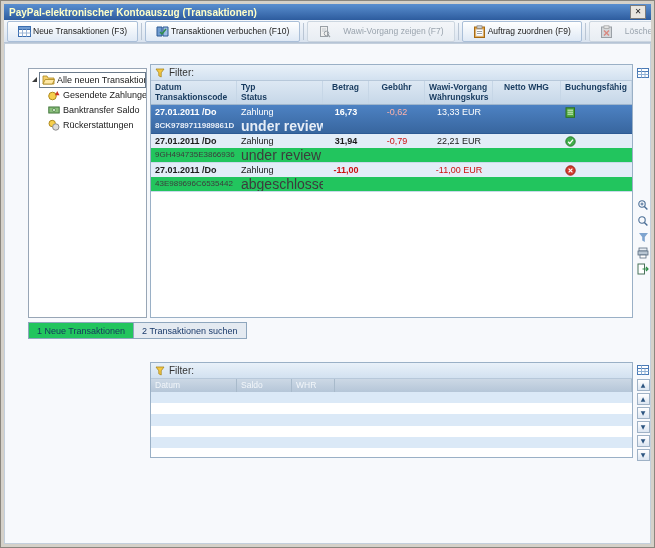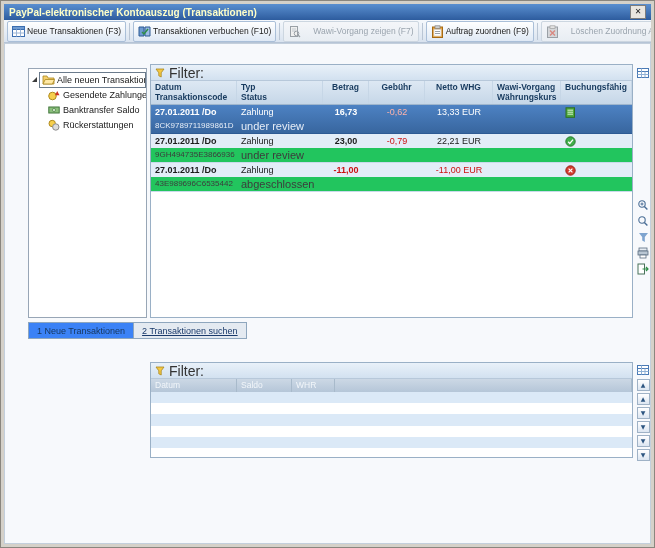--- a/index.html
+++ b/index.html
@@ -11,21 +11,21 @@
     background:linear-gradient(#5a8fd0,#2d5c9e);display:flex;align-items:center;
     padding:8px 5px;box-sizing:border-box;}
   .title{color:#ffffc8;font-size:10px;font-weight:bold;white-space:nowrap;}
   .close-btn{margin-left:auto;width:14px;height:12px;background:#e9e6e0;border:1px solid #7d7d7d;
     font-size:8px;line-height:11px;text-align:center;color:#222;cursor:default;}
 
   
   .toolbar{position:absolute;left:4px;top:20px;right:4px;height:23px;
     background:linear-gradient(#f5f8fc,#d9e3ef);border-bottom:1px solid #b6c4d6;
     display:flex;align-items:center;padding:0 3px;box-sizing:border-box;gap:2px;overflow:hidden;}
-  .tbtn{display:flex;align-items:center;gap:2px;height:19px;padding:0 4px;
+  .tbtn{display:flex;align-items:center;gap:2px;height:19px;padding:0 10px;
     border:1px solid #aabfd8;border-radius:2px;background:linear-gradient(#ffffff,#dfe9f5);
     font-size:8.5px;color:#1a1a1a;white-space:nowrap;}
   .tbtn.disabled{color:#9aa4ae;border-color:#ccd6e0;background:linear-gradient(#f4f6f9,#e8edf3);gap:12px;}
   .tsep{width:1px;height:17px;background:#b9c5d4;margin:0 1px;flex:none;}
   .ticon{display:flex;align-items:center;flex:none;}
 
   
   .content-bg{position:absolute;left:4px;top:43px;right:4px;bottom:4px;
     background:#f7f9fc;border:1px solid #c3cfdc;box-sizing:border-box;}
 
@@ -35,50 +35,50 @@
   .tree-root{display:flex;align-items:center;gap:2px;padding-left:3px;height:15px;}
   .expander{width:0;height:0;border-left:5px solid transparent;border-bottom:5px solid #3c3c3c;flex:none;}
   .root-box{display:flex;align-items:center;gap:2px;border:1px solid #6b7b8c;height:14px;padding:0 2px;
     white-space:nowrap;overflow:hidden;}
   .tree-item{display:flex;align-items:center;gap:3px;padding-left:19px;height:15px;white-space:nowrap;}
 
   
   .tx-panel{position:absolute;left:150px;top:64px;width:483px;height:254px;background:#fff;
     border:1px solid #9ab0c6;box-sizing:border-box;overflow:hidden;}
   .filter-row{height:15px;background:linear-gradient(#e9f1f9,#d2e1f0);border-bottom:1px solid #b7c8da;
-    display:flex;align-items:center;gap:4px;padding:0 4px;font-size:14px;color:#333;}
+    display:flex;align-items:center;gap:4px;padding:0 4px;font-size:10px;color:#333;}
   .gridcols{display:grid;grid-template-columns:86px 86px 46px 56px 68px 68px auto;}
   .tx-header{height:23px;background:linear-gradient(#dde8f3,#c6d7e8);border-bottom:1px solid #9fb6cd;
     font-size:8.5px;font-weight:bold;color:#173a5e;}
   .hcell{padding:1px 4px;border-right:1px solid #c6d6e6;overflow:hidden;white-space:nowrap;}
   .hcell .h1,.hcell .h2{line-height:10px;}
   .num{text-align:center;}
   .tx-row{border-bottom:1px solid #c9daeb;}
   .tx-line{height:14px;line-height:14px;font-size:9px;color:#1a1a1a;}
   .tx-line .cell{padding:0 4px;white-space:nowrap;overflow:hidden;}
   .l1{background:#e3edf8;}
   .l2{background:#22c55e;}
   .datum{font-weight:bold;}
   .betrag{font-weight:bold;}
   .neg{color:#cc1111;}
   .code{font-size:8px;color:#3c3c3c;}
-  .status{font-size:11px;color:#3c3c3c;}
+  .status{font-size:14px;color:#3c3c3c;}
   .icon-cell{padding-left:6px;display:flex;align-items:center;}
   .tx-row.sel{background:linear-gradient(#4d82c3,#38669f);border-bottom:1px solid #2d5a94;}
   .tx-row.sel .l1,.tx-row.sel .l2{background:transparent;}
   .tx-row.sel .cell{color:#fff;}
-  .tx-row.sel .code,.tx-row.sel .status{color:#e6edf7;}
+  .tx-row.sel .code,.tx-row.sel .status{color:#e6edf7;font-weight:bold;}
   .tx-row.sel .neg{color:#ffb3aa;}
 
   
   .tabs{position:absolute;left:28px;top:322px;height:17px;display:flex;font-size:9px;}
   .tab{display:flex;align-items:center;padding:0 8px;border:1px solid #8ea6bd;background:#edf1f6;color:#16365c;}
-  .tab.active{background:#3b82f6;z-index:2;}
+  .tab.active{background:#22c55e;z-index:2;}
   .tab.inactive{margin-left:-1px;background:#e4eaf1;}
-  .tab.inactive span{text-decoration:underline;color:#1a3a6b;}
+  .tab.inactive span{color:#1a3a6b;}
 
   
   .saldo-panel{position:absolute;left:150px;top:362px;width:483px;height:96px;background:#fff;
     border:1px solid #9ab0c6;box-sizing:border-box;overflow:hidden;}
   .saldo-header{height:13px;background:linear-gradient(#ccd8e5,#b5c6d8);display:grid;
     grid-template-columns:86px 55px 43px auto;font-size:8.5px;color:#f2f6fa;line-height:13px;}
   .saldo-header .shcell{padding:0 4px;border-right:1px solid #a8bacb;white-space:nowrap;overflow:hidden;}
   .saldo-rows{display:flex;flex-direction:column;}
   .stripe{height:11.2px;}
   .saldo-rows .stripe:nth-child(odd){background:#dbe9f7;}
@@ -233,26 +233,26 @@
       <div class="hcell">
         <div class="h1">Typ</div>
         <div class="h2">Status</div>
       </div>
       <div class="hcell num">
         <div class="h1">Betrag</div>
       </div>
       <div class="hcell num">
         <div class="h1">Gebühr</div>
       </div>
-      <div class="hcell num">
-        <div class="h1">Netto WHG</div>
-      </div>
       <div class="hcell">
         <div class="h1">Wawi-Vorgang</div>
         <div class="h2">Währungskurs</div>
+      </div>
+      <div class="hcell num">
+        <div class="h1">Netto WHG</div>
       </div>
       <div class="hcell">
         <div class="h1">Buchungsfähig</div>
       </div>
     </div>
 
     <div class="tx-rows">
 
       <div class="tx-row sel">
         <div class="tx-line l1 gridcols">
@@ -276,21 +276,21 @@
         <div class="tx-line l2 gridcols">
           <div class="cell code">8CK9789711989861D</div>
           <div class="cell status">under review</div>
         </div>
       </div>
 
       <div class="tx-row">
         <div class="tx-line l1 gridcols">
           <div class="cell datum">27.01.2011 /Do</div>
           <div class="cell">Zahlung</div>
-          <div class="cell num betrag">23,00</div>
+          <div class="cell num betrag">31,94</div>
           <div class="cell num neg">-0,79</div>
           <div class="cell num">22,21 EUR</div>
           <div class="cell"></div>
           <div class="cell icon-cell">
             <span class="ticon">
               <svg width="11" height="11">
                   <circle cx="5.5" cy="5.5" r="4.7" fill="#3fae49" stroke="#2a7a32"></circle>
                   <path d="M3.2 5.8 l1.6 1.7 l3.2 -3.8" stroke="#fff" stroke-width="1.3" fill="none"></path>
                 </svg>
             </span>

